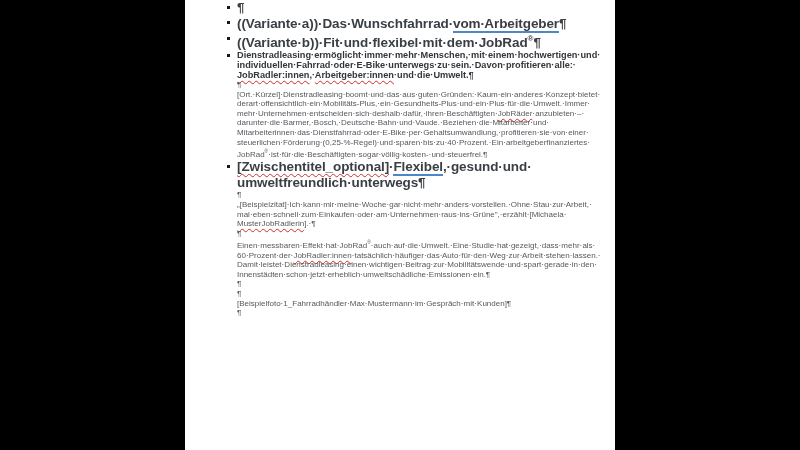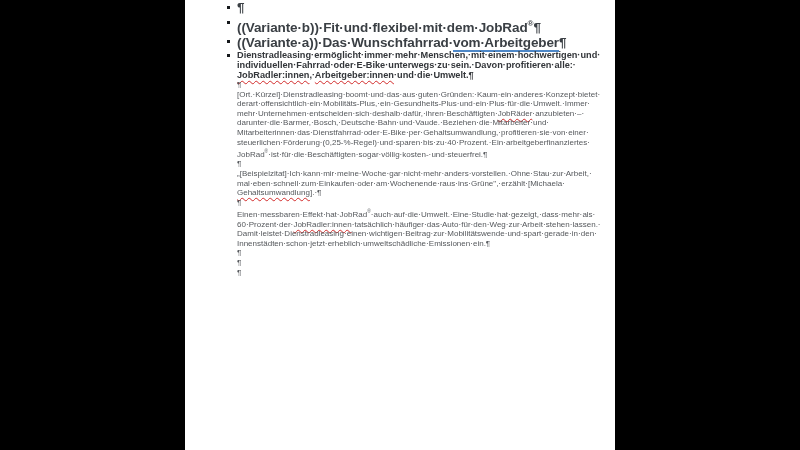--- a/index.html
+++ b/index.html
@@ -31,27 +31,29 @@
   .r-bu{border-bottom:2.5px solid #4d87c7;}
   .r-sup{font-size:60%;vertical-align:super;}
 </style>
 </head>
 <body>
 
 <div class="canvas">
   <div class="page">
     <div class="doc" id="doc">
         <p class="s-headingEmpty"><span class="marker"></span><span class="r-n">¶</span></p>
+        <p class="s-heading"><span class="marker"></span><span class="r-n">((Variante· a))· Das· Wunschfahrrad· </span><span class="r-bu">vom· Arbeitgeber</span><span class="r-n">¶</span></p>
         <p class="s-heading"><span class="marker"></span><span class="r-n">((Variante· b))· Fit· und· flexibel· mit· dem· JobRad</span><span class="r-sup">®</span><span class="r-n">¶</span></p>
-        <p class="s-heading"><span class="marker"></span><span class="r-n">((Variante· a))· Das· Wunschfahrrad· </span><span class="r-bu">vom· Arbeitgeber</span><span class="r-n">¶</span></p>
         <p class="s-intro"><span class="marker"></span><span class="r-n">Dienstradleasing· ermöglicht· immer· mehr· Menschen,· mit· einem· hochwertigen· und· individuellen· Fahrrad· oder· E-Bike· unterwegs· zu· sein.· Davon· profitieren· alle:· </span><span class="r-rs">JobRadler:innen</span><span class="r-n">,· </span><span class="r-rs">Arbeitgeber:innen</span><span class="r-n">· und· die· Umwelt.¶</span></p>
         <p class="s-empty"><span class="r-n">¶</span></p>
         <p class="s-body sb-sm"><span class="r-b">[Ort.· Kürzel]</span><span class="r-n">· Dienstradleasing· boomt· und· das· aus· guten· Gründen:· Kaum· ein· anderes· Konzept· bietet· derart· offensichtlich· ein· Mobilitäts-Plus,· ein· Gesundheits-Plus· und· ein· Plus· für· die· Umwelt.· Immer· mehr· Unternehmen· entscheiden· sich· deshalb· dafür,· ihren· Beschäftigten· </span><span class="r-rs">JobRäder</span><span class="r-n">· anzubieten· –· darunter· die· Barmer,· Bosch,· Deutsche· Bahn· und· Vaude.· Beziehen· die· Mitarbeiter· und· Mitarbeiterinnen· das· Dienstfahrrad· oder· E-Bike· per· Gehaltsumwandlung,· profitieren· sie· von· einer· steuerlichen· Förderung· (0,25-%-Regel)· und· sparen· bis· zu· 40· Prozent.· Ein· arbeitgeberfinanziertes· JobRad</span><span class="r-sup">®</span><span class="r-n">· ist· für· die· Beschäftigten· sogar· völlig· kosten-· und· steuerfrei.¶</span></p>
+        <p class="s-heading sb-lg"><span class="marker"></span><span class="r-rs">[Zwischentitel_optional]</span><span class="r-n">· </span><span class="r-bu">Flexibel</span><span class="r-n">,· gesund· und· umweltfreundlich· unterwegs¶</span></p>
         <p class="s-empty"><span class="r-n">¶</span></p>
-        <p class="s-body"><span class="r-n">„[Beispielzitat]· Ich· kann· mir· meine· Woche· gar· nicht· mehr· anders· vorstellen.· Ohne· Stau· zur· Arbeit,· mal· eben· schnell· zum· Einkaufen· oder· am· Wochenende· raus· ins· Grüne",· erzählt· [Michaela· </span><span class="r-rs">Gehaltsumwandlung</span><span class="r-n">].·¶</span></p>
+        <p class="s-body"><span class="r-n">„[Beispielzitat]· Ich· kann· mir· meine· Woche· gar· nicht· mehr· anders· vorstellen.· Ohne· Stau· zur· Arbeit,· mal· eben· schnell· zum· Einkaufen· oder· am· Unternehmen· raus· ins· Grüne",· erzählt· [Michaela· </span><span class="r-rs">MusterJobRadlerin</span><span class="r-n">].·¶</span></p>
         <p class="s-empty"><span class="r-n">¶</span></p>
         <p class="s-body"><span class="r-n">Einen· messbaren· Effekt· hat· JobRad</span><span class="r-sup">®</span><span class="r-n">· auch· auf· die· Umwelt.· Eine· Studie· hat· gezeigt,· dass· mehr· als· 60· Prozent· der· </span><span class="r-rs">JobRadler:innen</span><span class="r-n">· tatsächlich· häufiger· das· Auto· für· den· Weg· zur· Arbeit· stehen· lassen.· Damit· leistet· Dienstradleasing· einen· wichtigen· Beitrag· zur· Mobilitätswende· und· spart· gerade· in· den· Innenstädten· schon· jetzt· erheblich· umweltschädliche· Emissionen· ein.¶</span></p>
         <p class="s-empty sb-sm"><span class="r-n">¶</span></p>
         <p class="s-empty"><span class="r-n">¶</span></p>
+        <p class="s-body sb-sm"><span class="r-n">[Beispielfoto· 1_Fahrradhändler· Max· Mustermann· im· Gespräch· mit· Kunden]¶</span></p>
         <p class="s-empty"><span class="r-n">¶</span></p>
       </div>
   </div>
 </div>
 
 </body></html>

